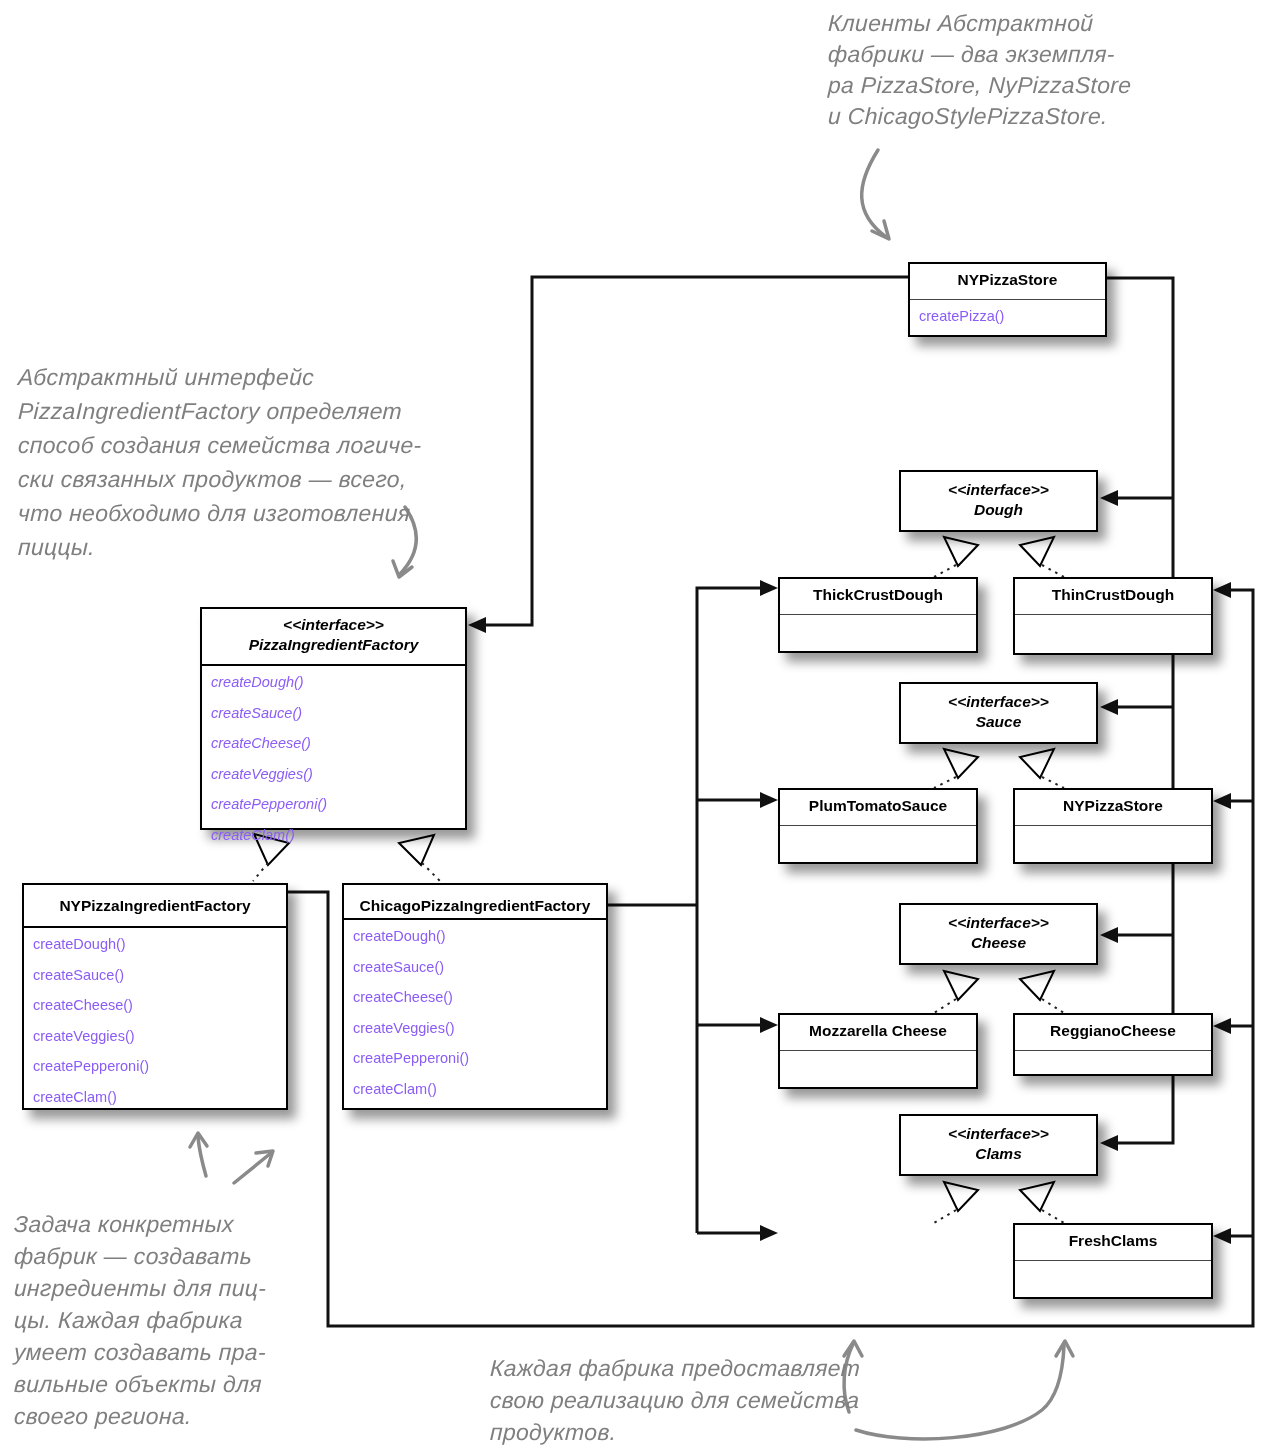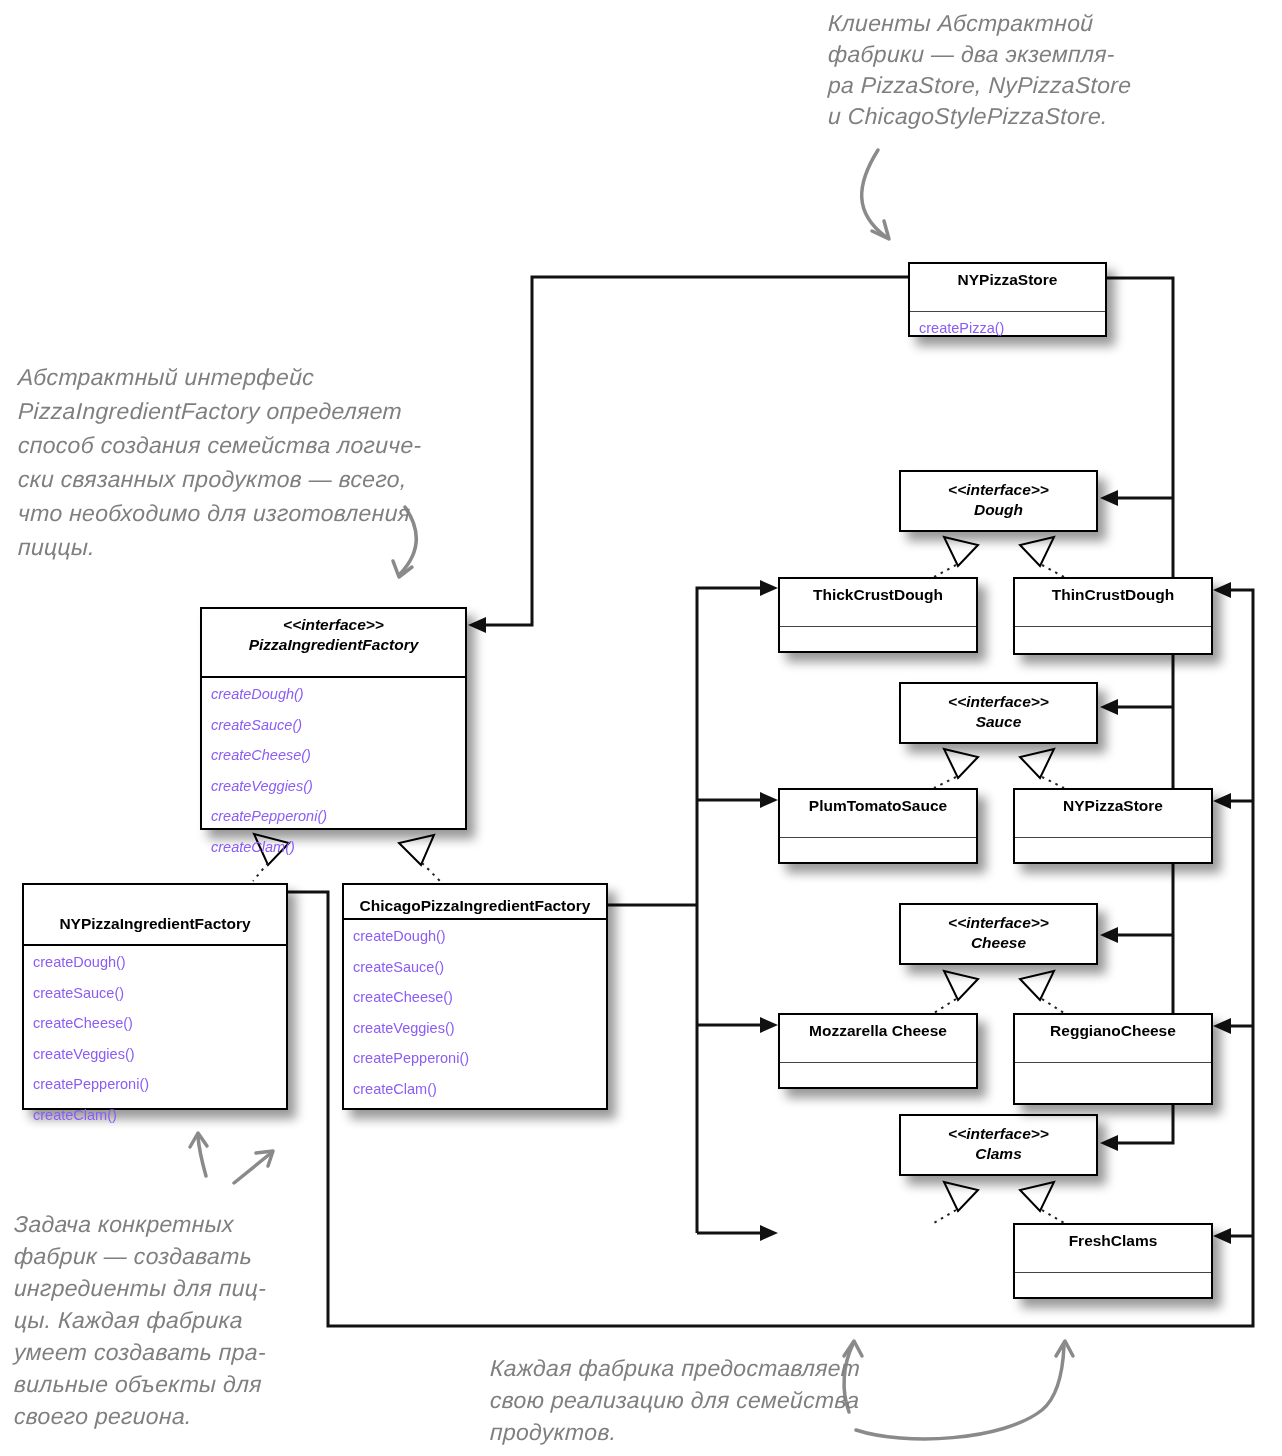--- a/index.html
+++ b/index.html
@@ -1,21 +1,21 @@
 <!DOCTYPE html>
 <html><head>
 <meta charset="utf-8">
 <style>
   html,body{margin:0;padding:0;background:#fff;}
   #canvas{position:relative;width:1282px;height:1456px;background:#ffffff;overflow:hidden;
           font-family:"Liberation Sans",sans-serif;}
   #wires{position:absolute;left:0;top:0;z-index:1;}
   .uml{position:absolute;z-index:2;background:#fff;border:2.5px solid #000;
        box-sizing:border-box;box-shadow:8px 9px 10px rgba(0,0,0,0.40);}
-  .hd{text-align:center;font-weight:bold;font-size:15.5px;padding:6px 3px 21px;color:#000;line-height:20px;}
+  .hd{text-align:center;font-weight:bold;font-size:15.5px;padding:6px 3px 9px;color:#000;line-height:20px;}
   .hd.it{font-style:italic;}
   .hd.sep{border-bottom:1.5px solid #444;}
   .hd.sep2{border-bottom:2px solid #000;}
   .bd{padding:8px 9px 0;font-size:14.5px;color:#8b5cf6;}
   .bd.it{font-style:italic;}
   .m{margin-bottom:13.5px;white-space:nowrap;}
   .big .m{margin-bottom:14.5px;}
   .note{position:absolute;z-index:3;color:#7f7f7f;font-size:23px;line-height:31px;
         font-style:italic;letter-spacing:0.3px;white-space:nowrap;}
   .note div{transform:skewX(-2deg);}
@@ -116,21 +116,21 @@
     <div class="m">createDough()</div>
     <div class="m">createSauce()</div>
     <div class="m">createCheese()</div>
     <div class="m">createVeggies()</div>
     <div class="m">createPepperoni()</div>
     <div class="m">createClam()</div>
   </div>
 </div>
 
 <div class="uml" style="left:22px;top:883px;width:266px;height:227px">
-  <div class="hd sep2" style="padding:29px 3px 10px">NYPizzaIngredientFactory</div>
+  <div class="hd sep2" style="padding:11px 3px 10px">NYPizzaIngredientFactory</div>
   <div class="bd big">
     <div class="m">createDough()</div>
     <div class="m">createSauce()</div>
     <div class="m">createCheese()</div>
     <div class="m">createVeggies()</div>
     <div class="m">createPepperoni()</div>
     <div class="m">createClam()</div>
   </div>
 </div>
 
@@ -180,21 +180,21 @@
 <div class="uml" style="left:778px;top:788px;width:200px;height:76px">
   <div class="hd sep">PlumTomatoSauce</div>
 </div>
 
 <div class="uml" style="left:1013px;top:577px;width:200px;height:78px">
   <div class="hd sep">ThinCrustDough</div>
 </div>
 <div class="uml" style="left:1013px;top:788px;width:200px;height:76px">
   <div class="hd sep">NYPizzaStore</div>
 </div>
-<div class="uml" style="left:1013px;top:1013px;width:200px;height:92px">
+<div class="uml" style="left:1013px;top:1013px;width:200px;height:63px">
   <div class="hd sep">ReggianoCheese</div>
 </div>
 <div class="uml" style="left:1013px;top:1223px;width:200px;height:76px">
   <div class="hd sep">FreshClams</div>
 </div>
 
 <div class="note" style="left:828px;top:8px">
   <div>Клиенты Абстрактной</div>
   <div>фабрики — два экземпля-</div>
   <div>ра PizzaStore, NyPizzaStore</div>

